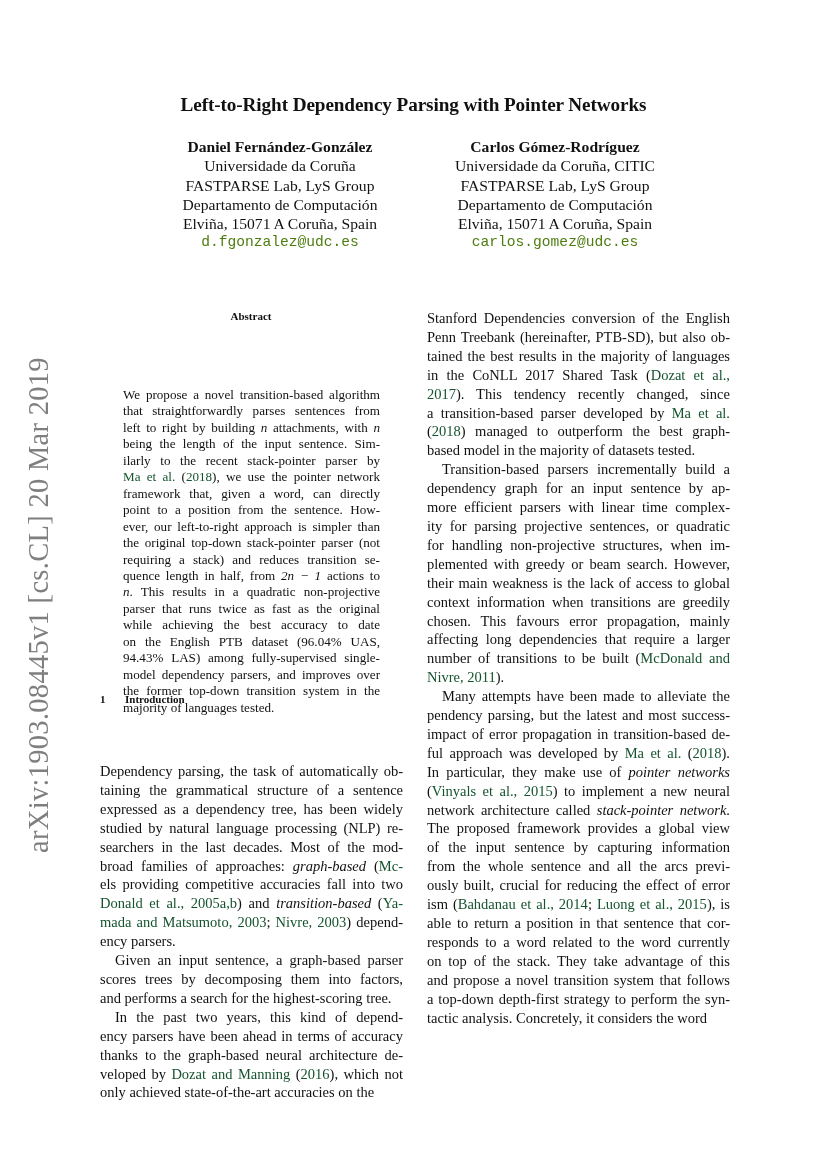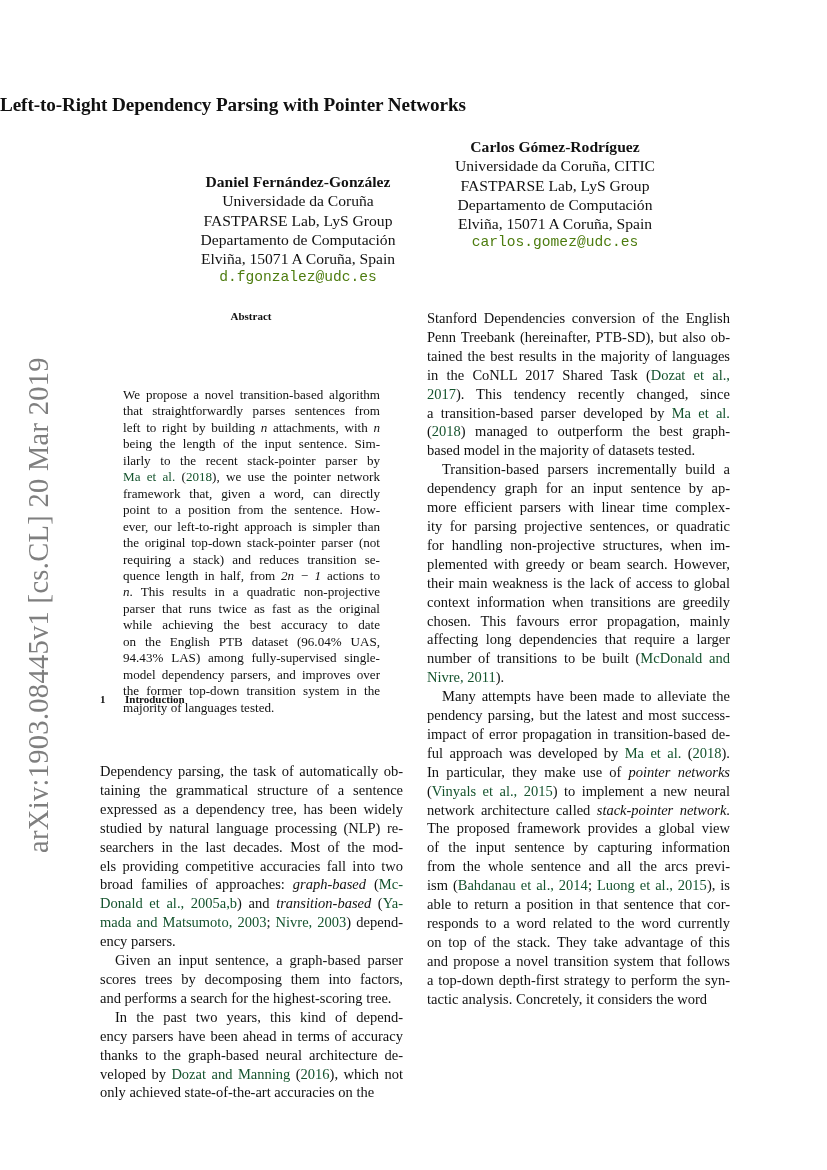--- a/index.html
+++ b/index.html
@@ -1,23 +1,23 @@
 <!DOCTYPE html>
 <html><head>
 <meta charset="utf-8">
 <style>
   html, body { margin: 0; padding: 0; background: #ffffff; }
   body { width: 827px; height: 1170px; position: relative; overflow: hidden;
          font-family: "Liberation Serif", "DejaVu Serif", serif; color: #111; }
-  .title { position: absolute; top: 94px; left: 0; width: 827px; text-align: left;
+  .title { position: absolute; top: 94px; left: 0; width: 827px; text-align: center;
            font-weight: bold; font-size: 19.2px; letter-spacing: -0.1px; }
   .author { position: absolute; top: 137px; text-align: center; font-size: 15.6px; line-height: 19.3px; }
   .author .name { font-weight: bold; }
   .author .email { font-family: "Liberation Mono", "DejaVu Sans Mono", monospace; font-size: 14.6px; color: #4d7c0f; }
-  .author.a1 { left: 176px; width: 244px; margin-top: 35px; }
+  .author.a1 { left: 158px; width: 244px; }
   .author.a2 { left: 430px; width: 250px; }
   .side { position: absolute; left: 14px; top: 360px; width: 50px; height: 490px; }
   .side span { position: absolute; left: 50%; top: 50%; white-space: nowrap;
                transform: translate(-50%, -50%) rotate(-90deg);
                font-family: "Liberation Serif", "DejaVu Serif", serif; font-size: 28.5px; color: #7f7f7f; letter-spacing: 0.3px; }
   .abs-head { position: absolute; top: 310px; left: 100px; width: 302px; text-align: center;
               font-weight: bold; font-size: 11px; }
   .abstract { position: absolute; top: 343px; left: 123px; width: 257px; font-size: 13.1px;
               line-height: 16.45px; text-align: justify; hyphens: manual; margin-top: 44px; }
   .sec-head { position: absolute; top: 693px; left: 100px; font-weight: bold; font-size: 11px; }
@@ -86,22 +86,22 @@
   <span class="num">1</span><span>Introduction</span>
 </div>
 
 <div class="col left">
     <p>
       <span class="line">Dependency parsing, the task of automatically ob-</span>
       <span class="line">taining the grammatical structure of a sentence</span>
       <span class="line">expressed as a dependency tree, has been widely</span>
       <span class="line">studied by natural language processing (NLP) re-</span>
       <span class="line">searchers in the last decades.  Most of the mod-</span>
+      <span class="line">broad families of approaches: <em>graph-based</em> (<a class="cite">Mc-</a></span>
       <span class="line">els providing competitive accuracies fall into two</span>
-      <span class="line">broad families of approaches: <em>graph-based</em> (<a class="cite">Mc-</a></span>
       <span class="line"><a class="cite">Donald et al., 2005a,b</a>) and <em>transition-based</em> (<a class="cite">Ya-</a></span>
       <span class="line"><a class="cite">mada and Matsumoto, 2003</a>; <a class="cite">Nivre, 2003</a>) depend-</span>
       <span class="line last">ency parsers.</span>
     </p>
     <p>
       <span class="line" style="text-indent: 15px;">Given an input sentence, a graph-based parser</span>
       <span class="line">scores trees by decomposing them into factors,</span>
       <span class="line last">and performs a search for the highest-scoring tree.</span>
     </p>
     <p>
@@ -141,20 +141,21 @@
       <span class="line" style="text-indent: 15px;">Many attempts have been made to alleviate the</span>
       <span class="line">pendency parsing, but the latest and most success-</span>
       <span class="line">impact of error propagation in transition-based de-</span>
       <span class="line">ful approach was developed by <a class="cite">Ma et al.</a> (<a class="cite">2018</a>).</span>
       <span class="line">In particular, they make use of <em>pointer networks</em></span>
       <span class="line">(<a class="cite">Vinyals et al., 2015</a>) to implement a new neural</span>
       <span class="line">network architecture called <em>stack-pointer network</em>.</span>
       <span class="line">The proposed framework provides a global view</span>
       <span class="line">of the input sentence by capturing information</span>
       <span class="line">from the whole sentence and all the arcs previ-</span>
+      <span class="line">ously built, crucial for reducing the effect of error</span>
       <span class="line">ism (<a class="cite">Bahdanau et al., 2014</a>; <a class="cite">Luong et al., 2015</a>), is</span>
       <span class="line">able to return a position in that sentence that cor-</span>
       <span class="line">responds to a word related to the word currently</span>
       <span class="line">on top of the stack.  They take advantage of this</span>
       <span class="line">and propose a novel transition system that follows</span>
       <span class="line">a top-down depth-first strategy to perform the syn-</span>
       <span class="line last">tactic analysis.  Concretely, it considers the word</span>
     </p>
   </div>
 

